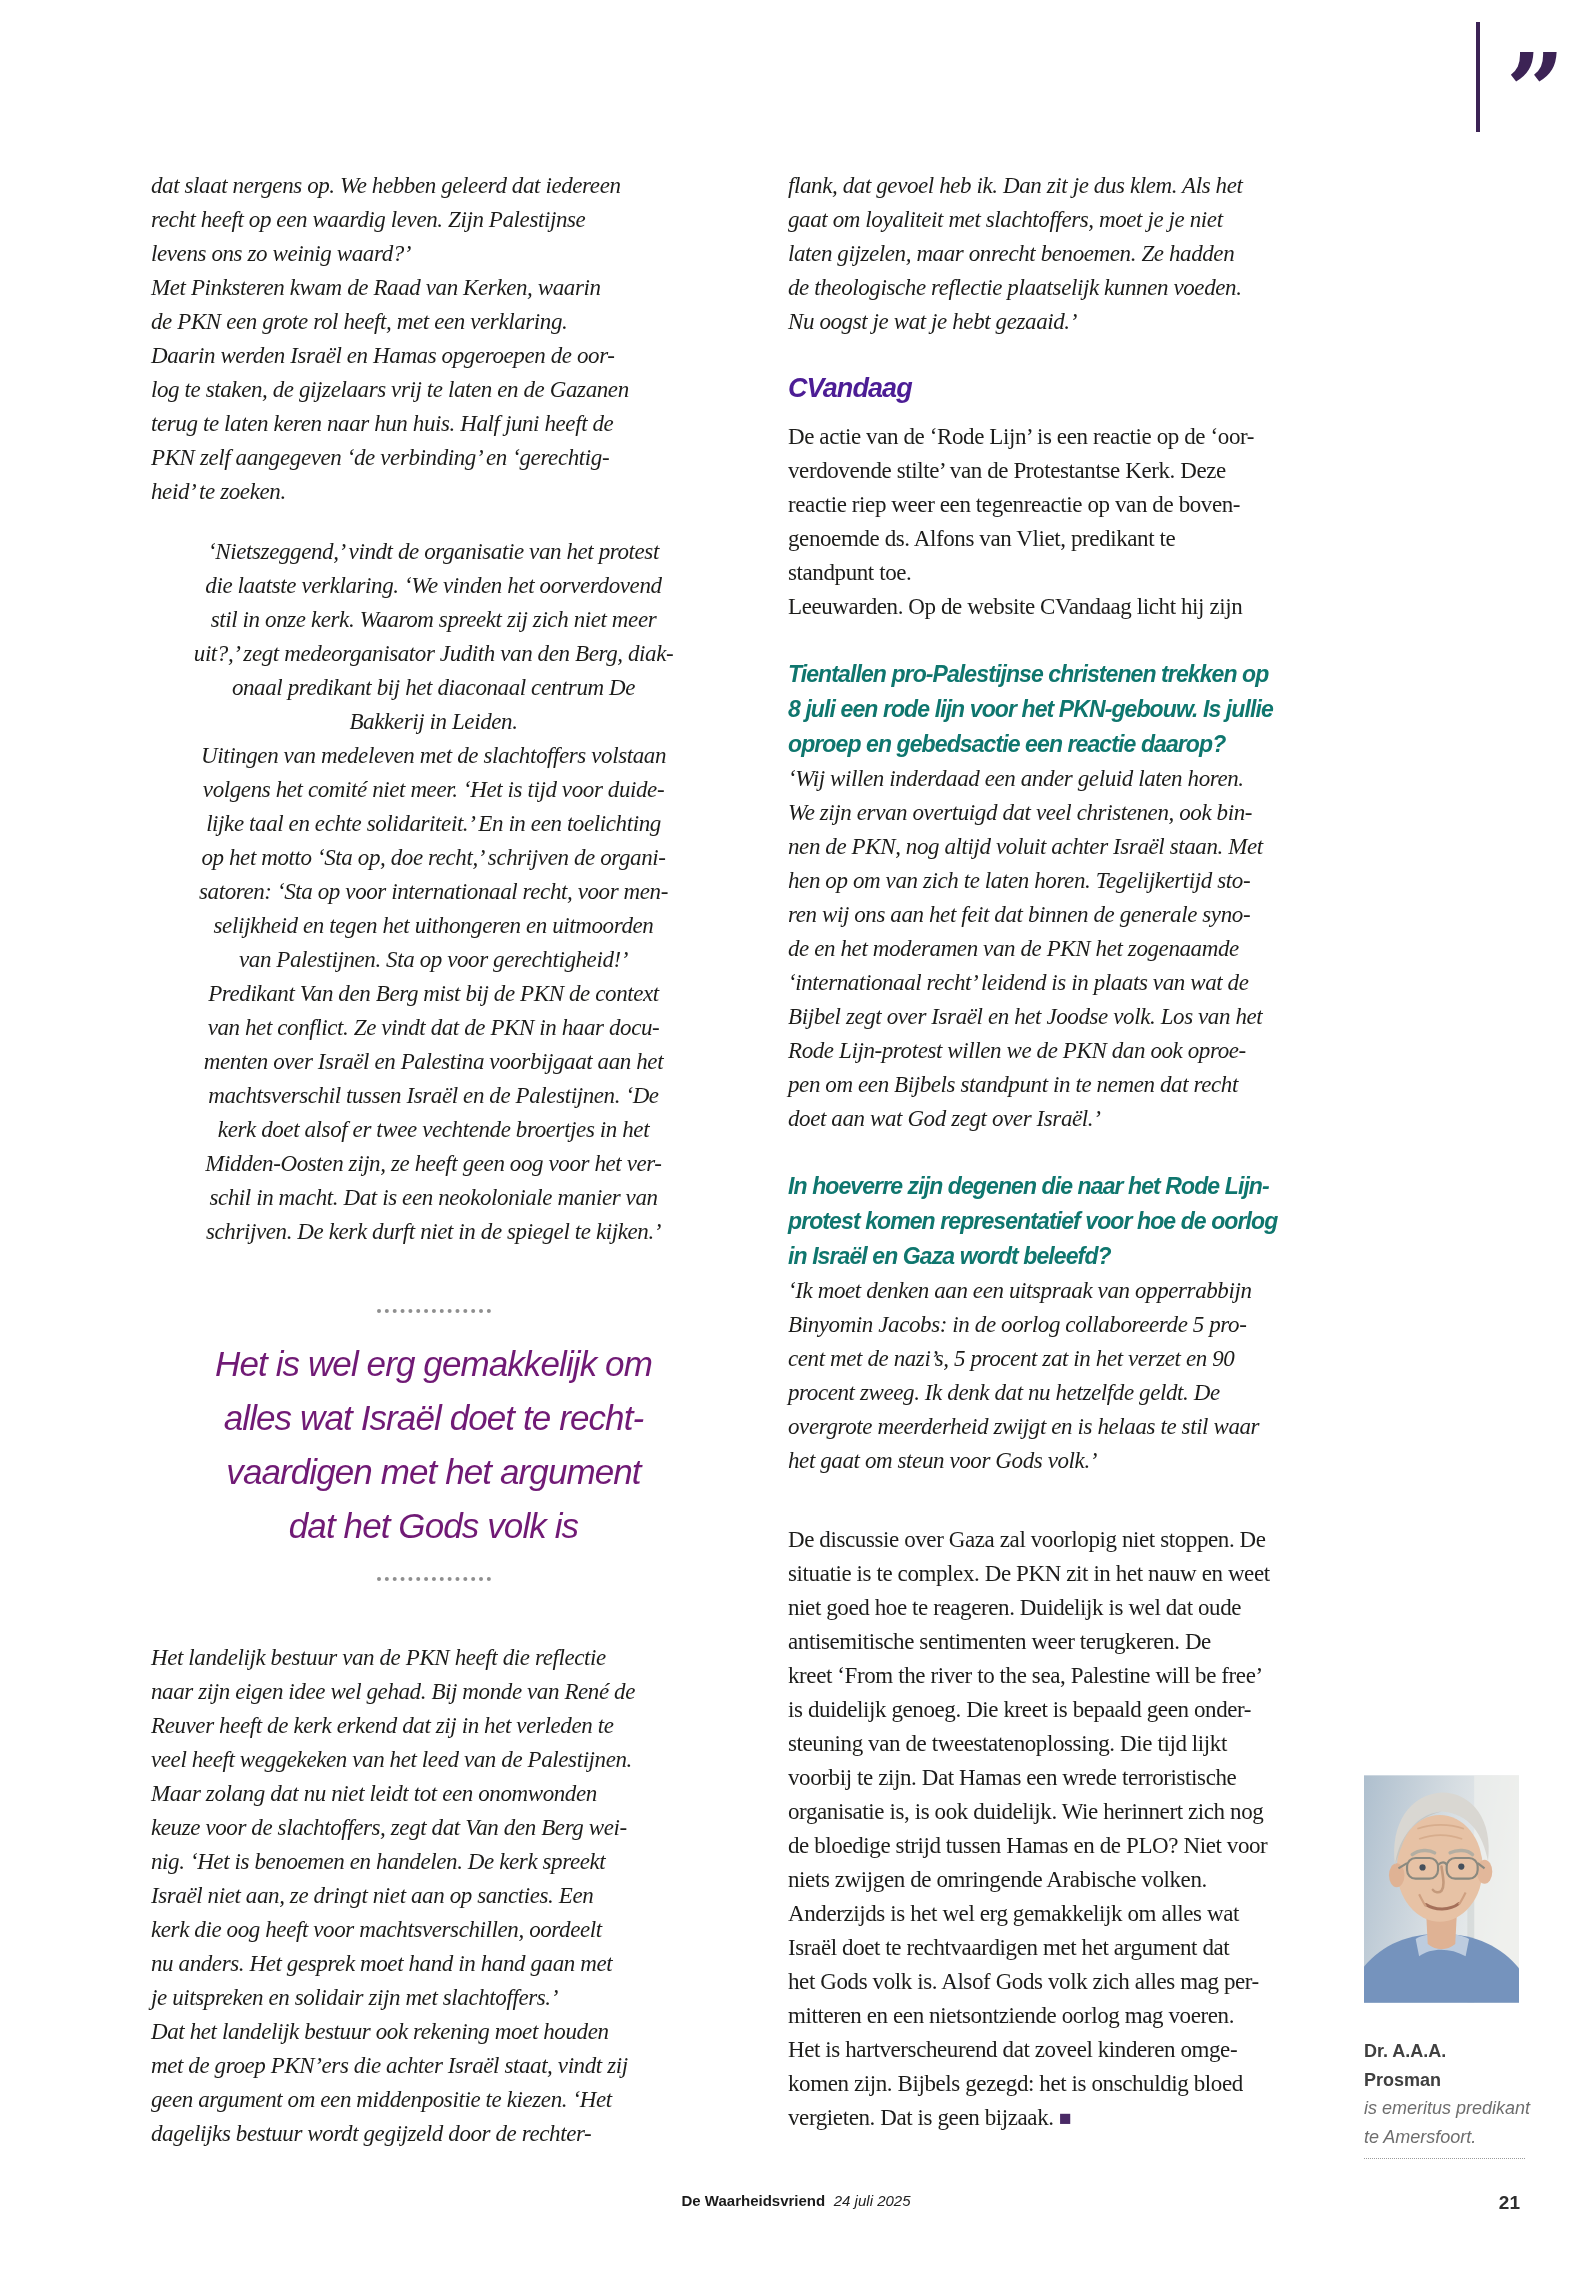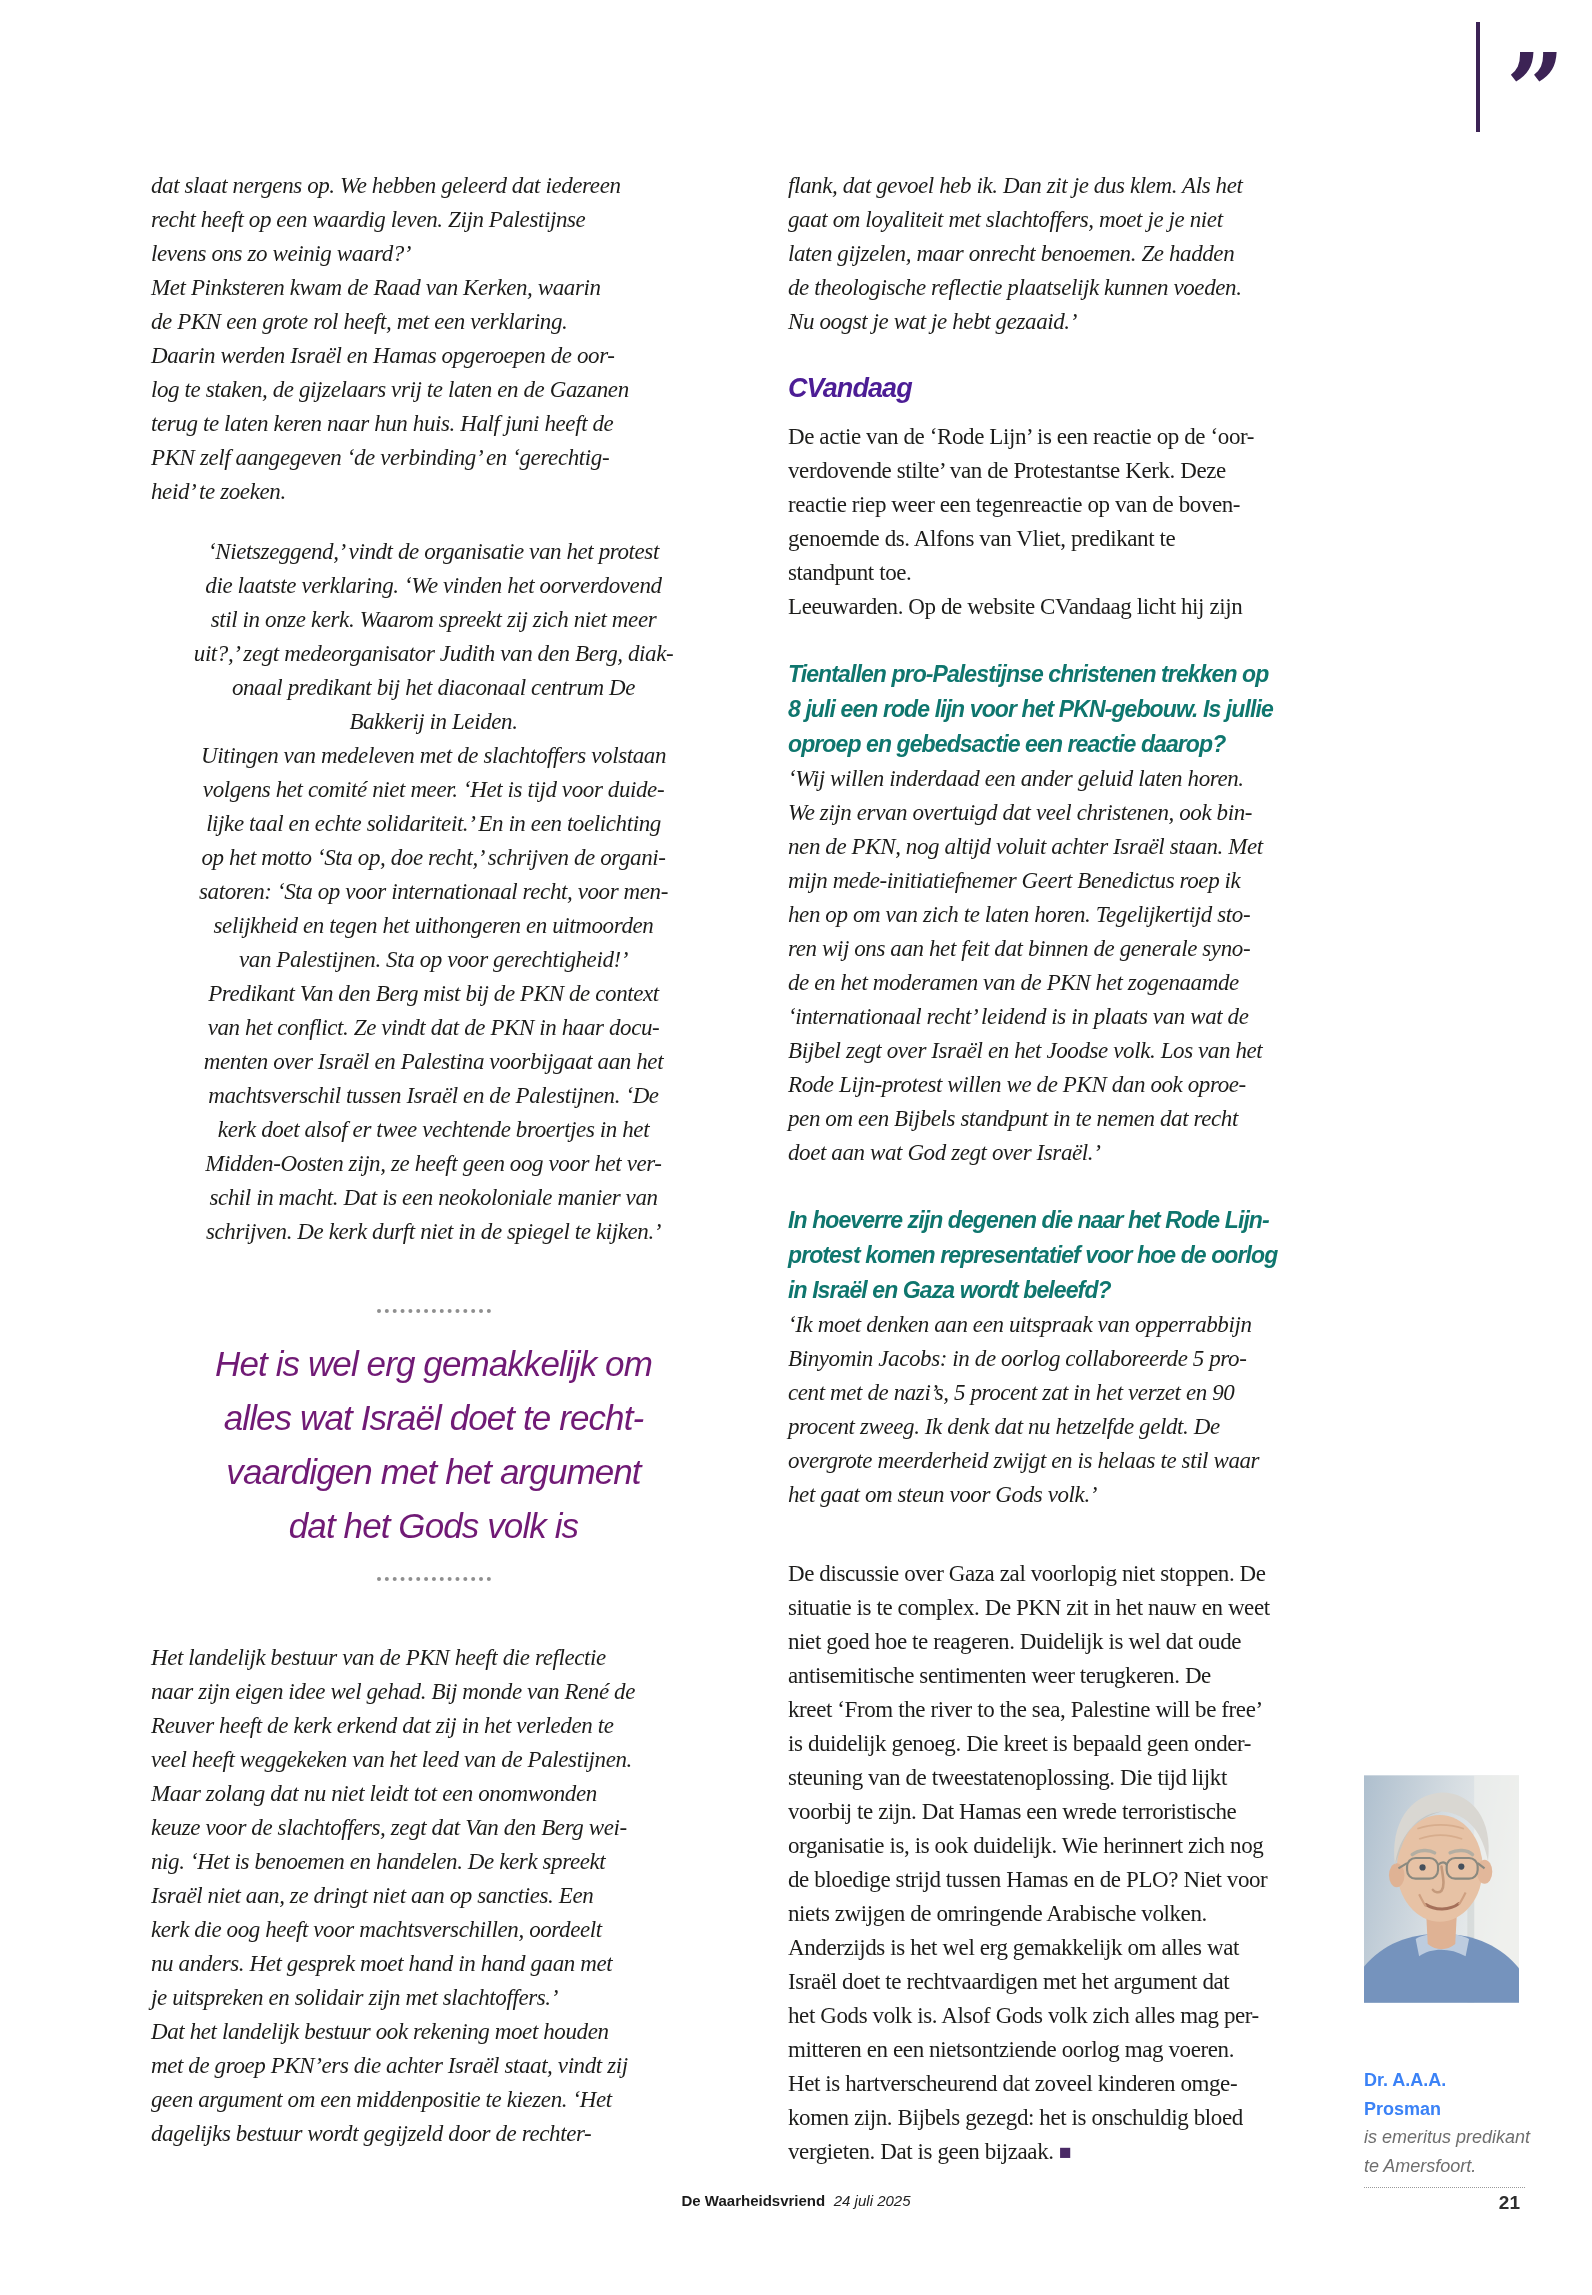--- a/index.html
+++ b/index.html
@@ -38,21 +38,21 @@
   .pull-quote .line{font:italic 400 35px/54px "Liberation Sans","DejaVu Sans",sans-serif;
                     letter-spacing:-0.9px;color:#701a75;white-space:nowrap;}
   .block3{margin-top:60px;}
 
   .endmark{color:#4a2a66;font-style:normal;font-size:21px;}
 
   
   .author-photo{position:absolute;left:1364px;top:1775px;width:155px;height:228px;overflow:hidden;}
   .author-caption{position:absolute;left:1364px;top:2037px;width:161px;
                   border-bottom:1.7px dotted #9a9a9a;padding-bottom:7px;}
-  .author-name{font:700 18px/28.5px "Liberation Sans","DejaVu Sans",sans-serif;color:#3b82f6;margin-top:29px;}
+  .author-name{font:700 18px/28.5px "Liberation Sans","DejaVu Sans",sans-serif;color:#404040;}
   .author-role .line{font:italic 18px/28.5px "Liberation Sans","DejaVu Sans",sans-serif;color:#6e6e6e;}
 
   
   .footer{position:absolute;left:0;top:2192px;width:1592px;text-align:center;
           font-family:"Liberation Sans","DejaVu Sans",sans-serif;font-size:15px;color:#1a1a1a;}
   .footer .mag{font-weight:700;}
   .footer .date{font-style:italic;margin-left:8.6px;color:#222;}
   .page-number{position:absolute;right:72px;top:2192px;
                font:700 19px/22.4px "Liberation Sans","DejaVu Sans",sans-serif;color:#2e2e2e;}
 </style>
@@ -155,21 +155,20 @@
     <div class="q-block">
         <div class="line">Tientallen pro-Palestijnse christenen trekken op</div>
         <div class="line">8 juli een rode lijn voor het PKN-gebouw. Is jullie</div>
         <div class="line">oproep en gebedsactie een reactie daarop?</div>
       </div>
 
     <div class="body-block italic-block">
         <div class="line">‘Wij willen inderdaad een ander geluid laten horen.</div>
         <div class="line">We zijn ervan overtuigd dat veel christenen, ook bin-</div>
         <div class="line">nen de PKN, nog altijd voluit achter Israël staan. Met</div>
-        <div class="line">mijn mede-initiatiefnemer Geert Benedictus roep ik</div>
         <div class="line">hen op om van zich te laten horen. Tegelijkertijd sto-</div>
         <div class="line">ren wij ons aan het feit dat binnen de generale syno-</div>
         <div class="line">de en het moderamen van de PKN het zogenaamde</div>
         <div class="line">‘internationaal recht’ leidend is in plaats van wat de</div>
         <div class="line">Bijbel zegt over Israël en het Joodse volk. Los van het</div>
         <div class="line">Rode Lijn-protest willen we de PKN dan ook oproe-</div>
         <div class="line">pen om een Bijbels standpunt in te nemen dat recht</div>
         <div class="line">doet aan wat God zegt over Israël.’</div>
       </div>
 

